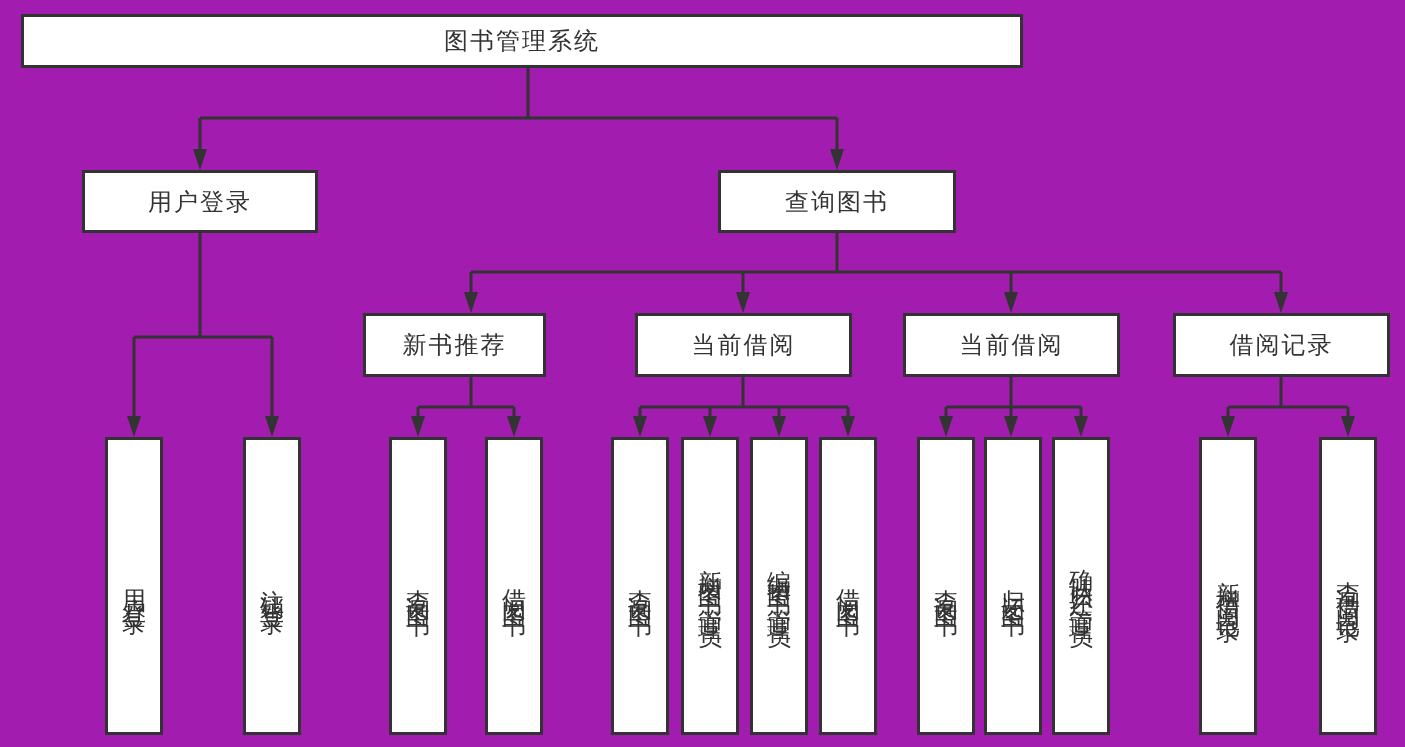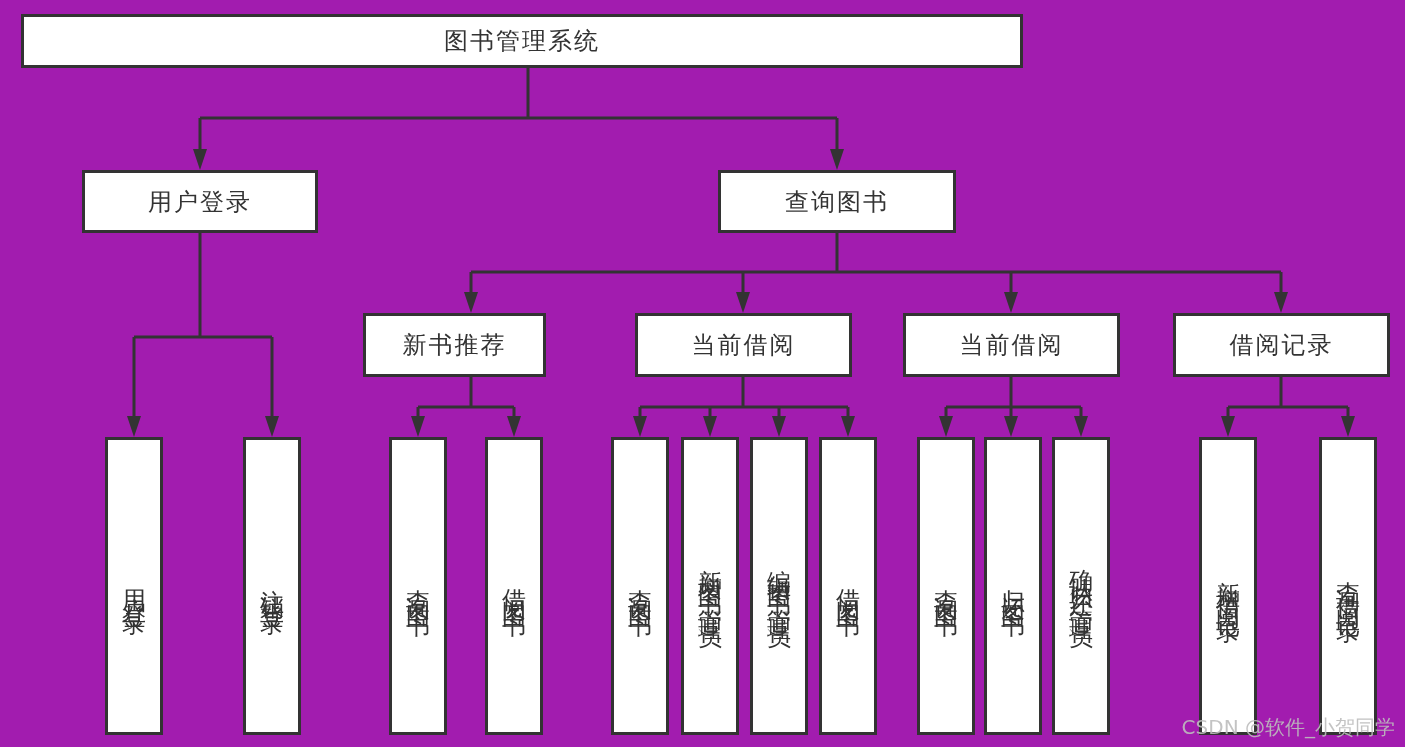--- a/index.html
+++ b/index.html
@@ -177,14 +177,13 @@
     <span class="vlabel">确认归还（管理员）</span>
   </div>
 
   <div class="box leaf" id="l-add-record">
     <span class="vlabel">新增借阅记录</span>
   </div>
   <div class="box leaf" id="l-query-record">
     <span class="vlabel">查询借阅记录</span>
   </div>
 
-  <div id="watermark">CSDN @软件_小贺同学</div>
 </div>
 
 </body></html>

